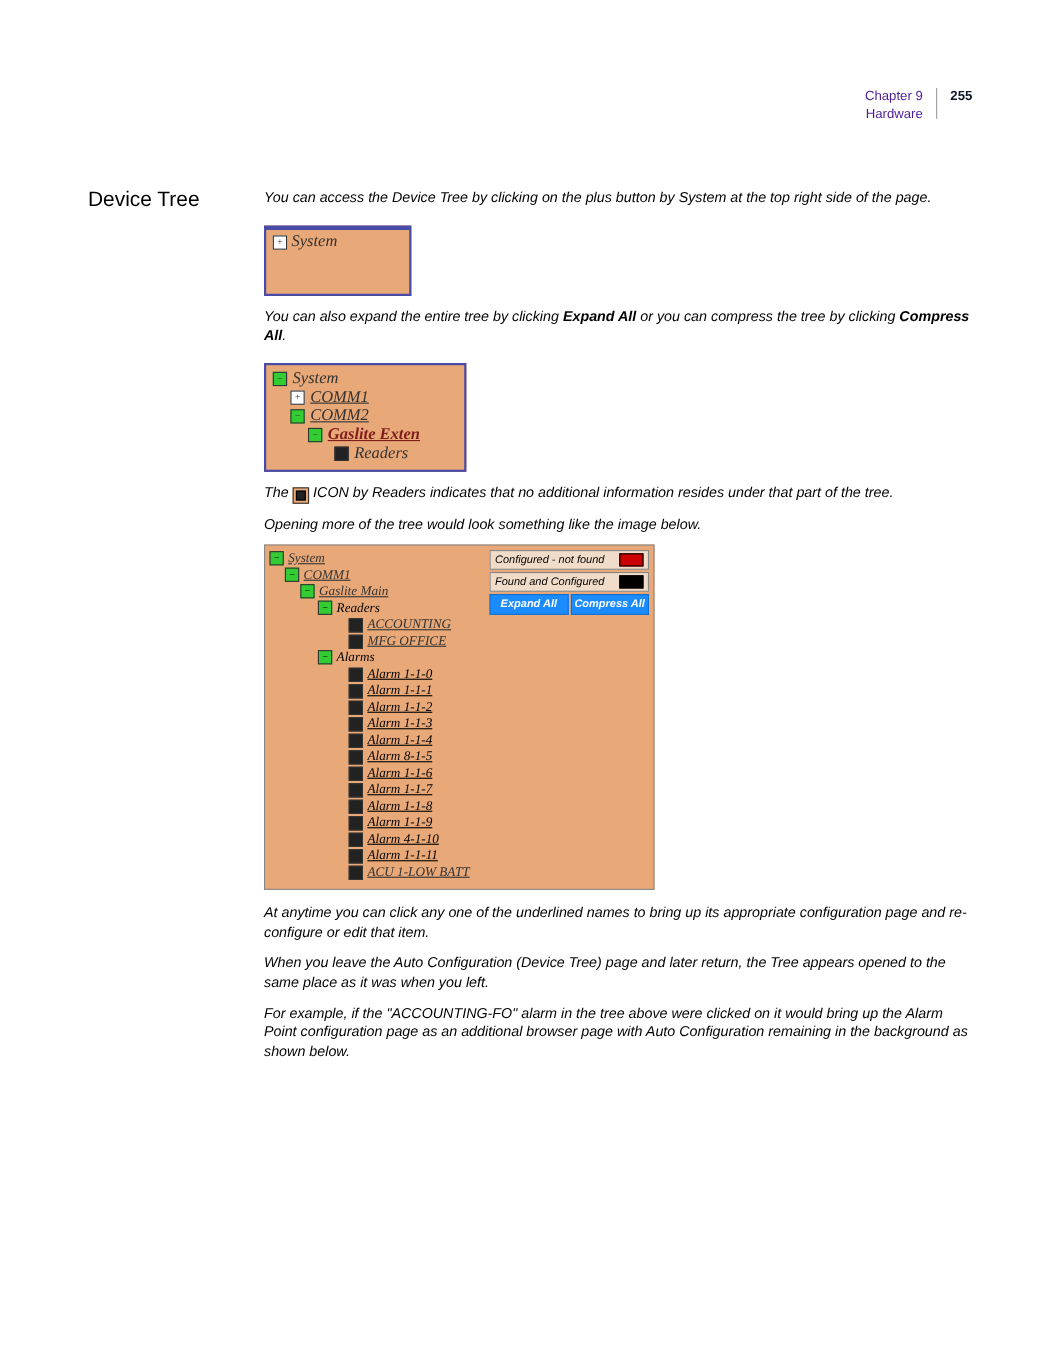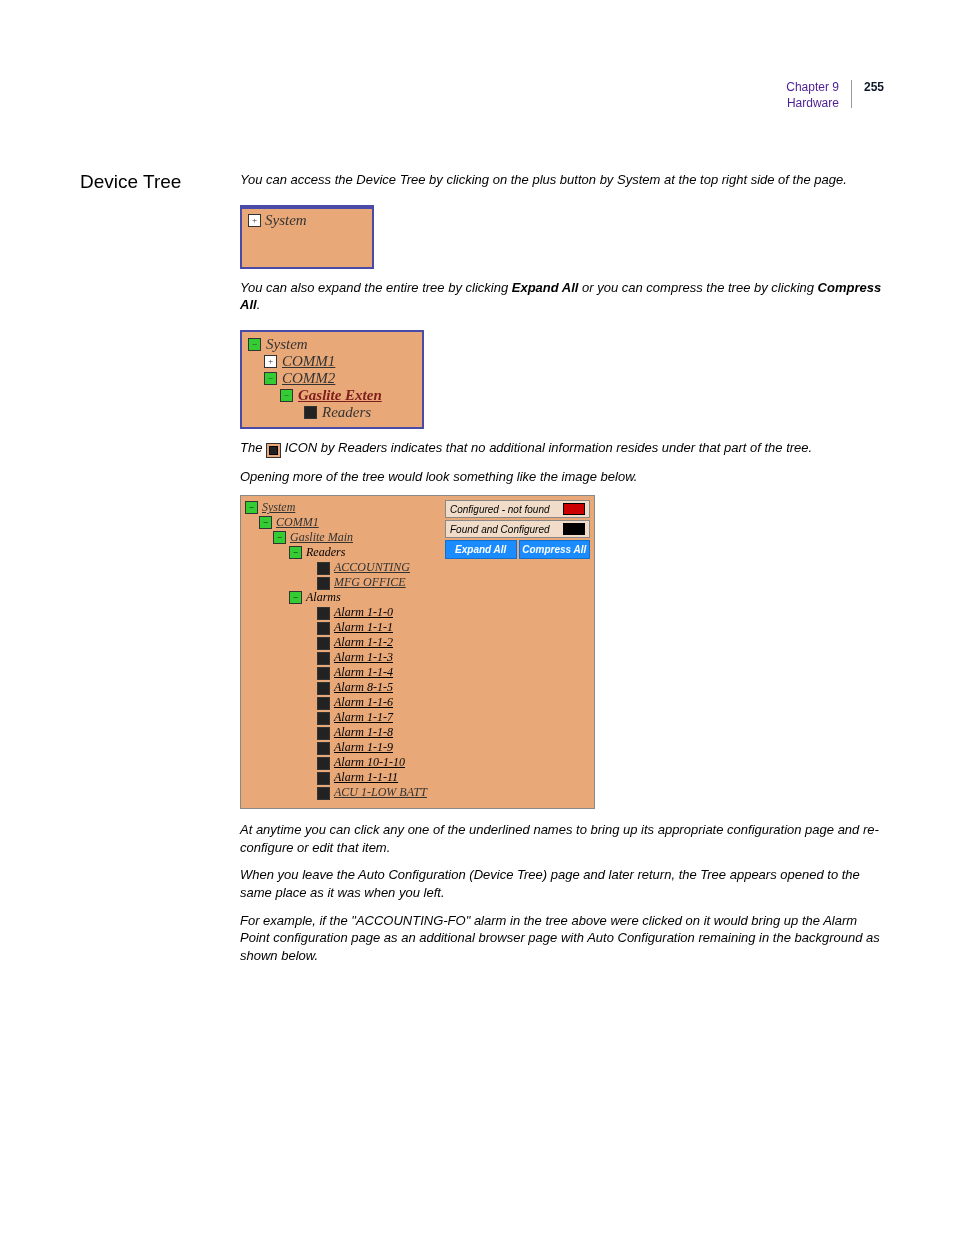--- a/index.html
+++ b/index.html
@@ -302,21 +302,21 @@
                 <div class="f3row f3ind4">
                   <span class="ticon filled-dark">&nbsp;</span>
                   <span class="f3alarm">Alarm 1-1-8</span>
                 </div>
                 <div class="f3row f3ind4">
                   <span class="ticon filled-dark">&nbsp;</span>
                   <span class="f3alarm">Alarm 1-1-9</span>
                 </div>
                 <div class="f3row f3ind4">
                   <span class="ticon filled-dark">&nbsp;</span>
-                  <span class="f3alarm">Alarm 10-1-10</span>
+                  <span class="f3alarm">Alarm 4-1-10</span>
                 </div>
                 <div class="f3row f3ind4">
                   <span class="ticon filled-dark">&nbsp;</span>
                   <span class="f3alarm">Alarm 1-1-11</span>
                 </div>
               </div>
             <div class="f3row f3ind4">
               <span class="ticon filled-dark">&nbsp;</span>
               <span class="f3link">ACU 1-LOW BATT</span>
             </div>

